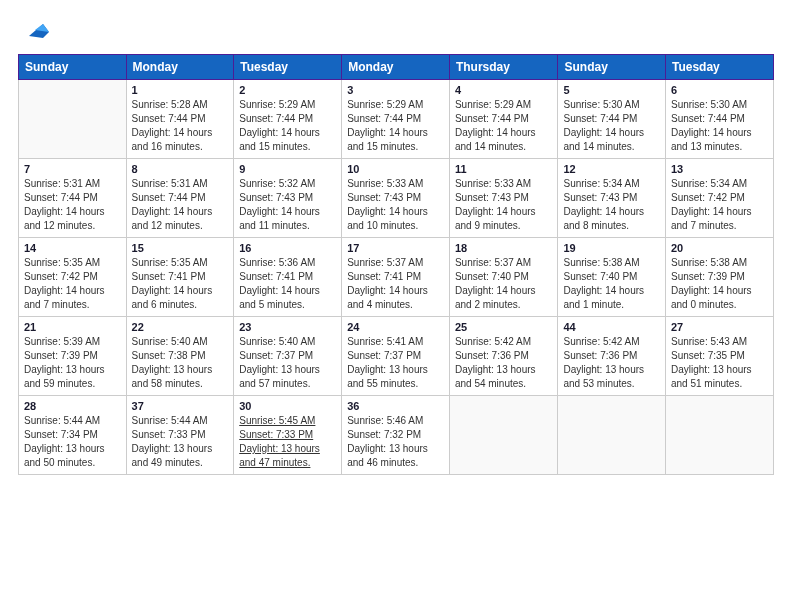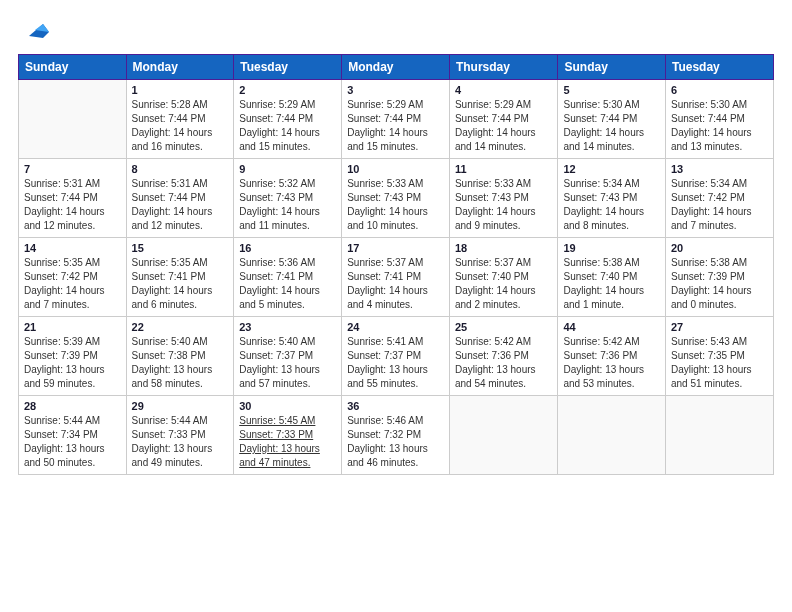--- a/index.html
+++ b/index.html
@@ -315,21 +315,21 @@
         </tr>
         <tr>
           <td>
             <span class="day-number">28</span>
             <div class="day-info" style="white-space: pre-line;">Sunrise: 5:44 AM
 Sunset: 7:34 PM
 Daylight: 13 hours
 and 50 minutes.</div>
           </td>
           <td>
-            <span class="day-number">29</span>
+            <span class="day-number">37</span>
             <div class="day-info" style="white-space: pre-line;">Sunrise: 5:44 AM
 Sunset: 7:33 PM
 Daylight: 13 hours
 and 49 minutes.</div>
           </td>
           <td>
             <span class="day-number">30</span>
             <div class="day-info" style="white-space: pre-line; text-decoration: underline;">Sunrise: 5:45 AM
 Sunset: 7:33 PM
 Daylight: 13 hours

